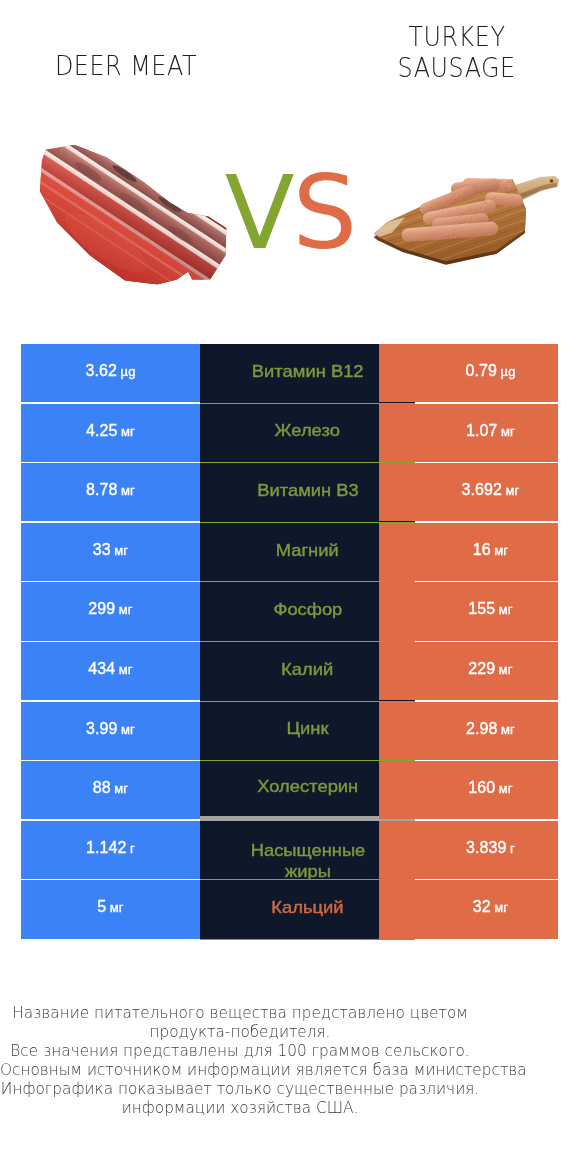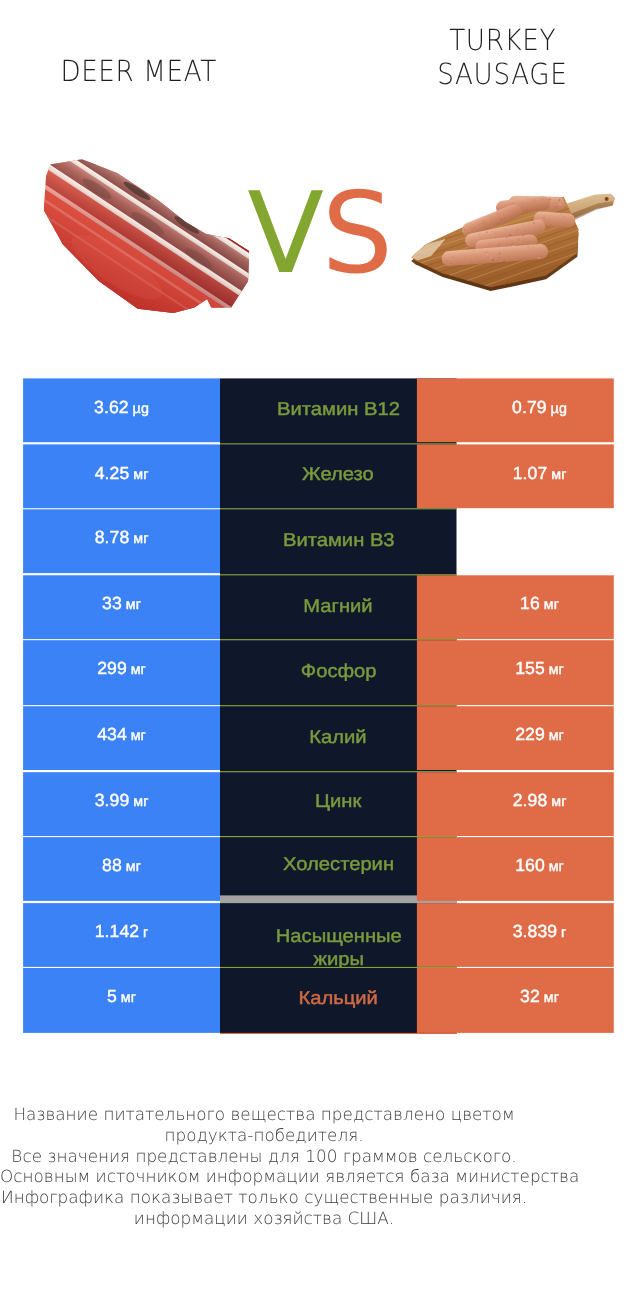--- a/index.html
+++ b/index.html
@@ -582,20 +582,23 @@
           <span class="val">1.07<span class="u">мг</span></span>
         </div>
       </div>
       <div class="row" style="top: 119.2px;">
         <div class="cell cell-left fill-green">
           <span class="val">8.78<span class="u">мг</span></span>
         </div>
         <div class="mid-inner" style="border-bottom:1px solid #82a62f">
           <span class="nut-wrap"><span class="nut green">Витамин B3</span></span>
         </div>
+        <div class="cell cell-right fill-orange">
+          <span class="val">3.692<span class="u">мг</span></span>
+        </div>
       </div>
       <div class="row" style="top: 178.8px;">
         <div class="cell cell-left fill-green">
           <span class="val">33<span class="u">мг</span></span>
         </div>
         <div class="mid-inner" style="border-bottom:1px solid #82a62f">
           <span class="nut-wrap"><span class="nut green">Магний</span></span>
         </div>
         <div class="cell cell-right fill-orange">
           <span class="val">16<span class="u">мг</span></span>
@@ -631,21 +634,21 @@
           <span class="nut-wrap"><span class="nut green">Цинк</span></span>
         </div>
         <div class="cell cell-right fill-orange">
           <span class="val">2.98<span class="u">мг</span></span>
         </div>
       </div>
       <div class="row" style="top: 417.2px;">
         <div class="cell cell-left fill-green">
           <span class="val">88<span class="u">мг</span></span>
         </div>
-        <div class="mid-inner" style="border-bottom:7px solid #a3a3a3">
+        <div class="mid-inner" style="border-bottom:5px solid #a3a3a3">
           <span class="nut-wrap"><span class="nut green">Холестерин</span></span>
         </div>
         <div class="cell cell-right fill-orange">
           <span class="val">160<span class="u">мг</span></span>
         </div>
       </div>
       <div class="row" style="top: 476.8px;">
         <div class="cell cell-left fill-green">
           <span class="val">1.142<span class="u">г</span></span>
         </div>

